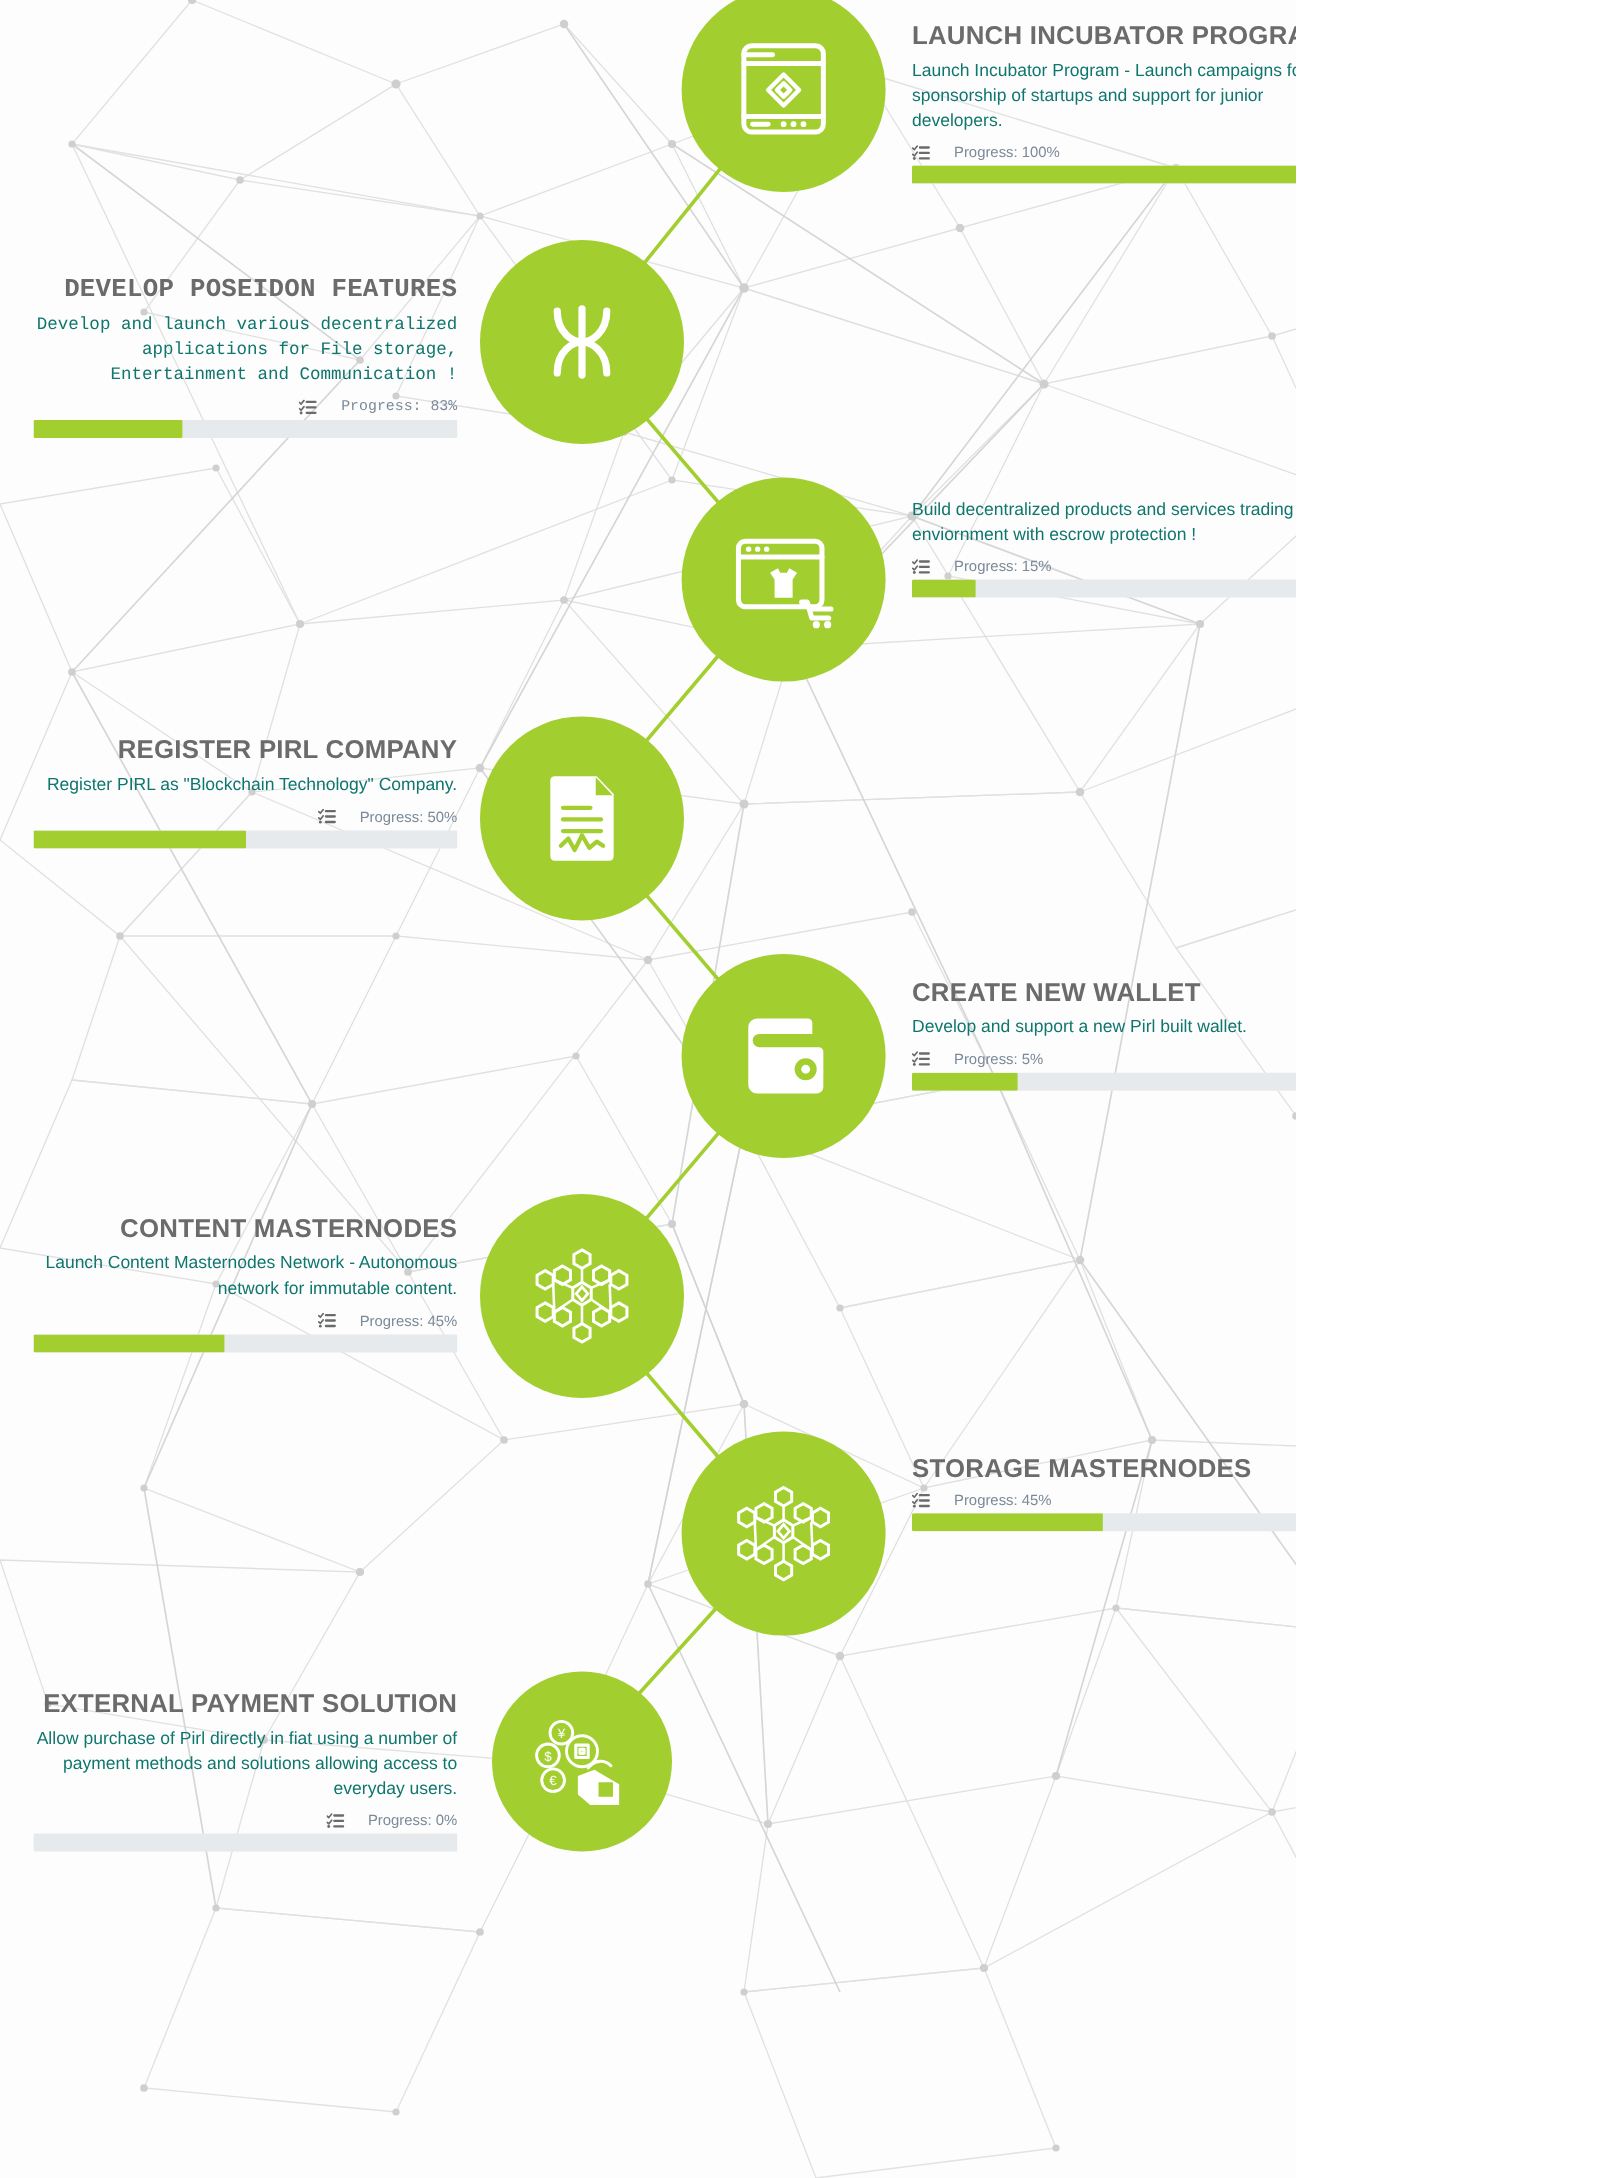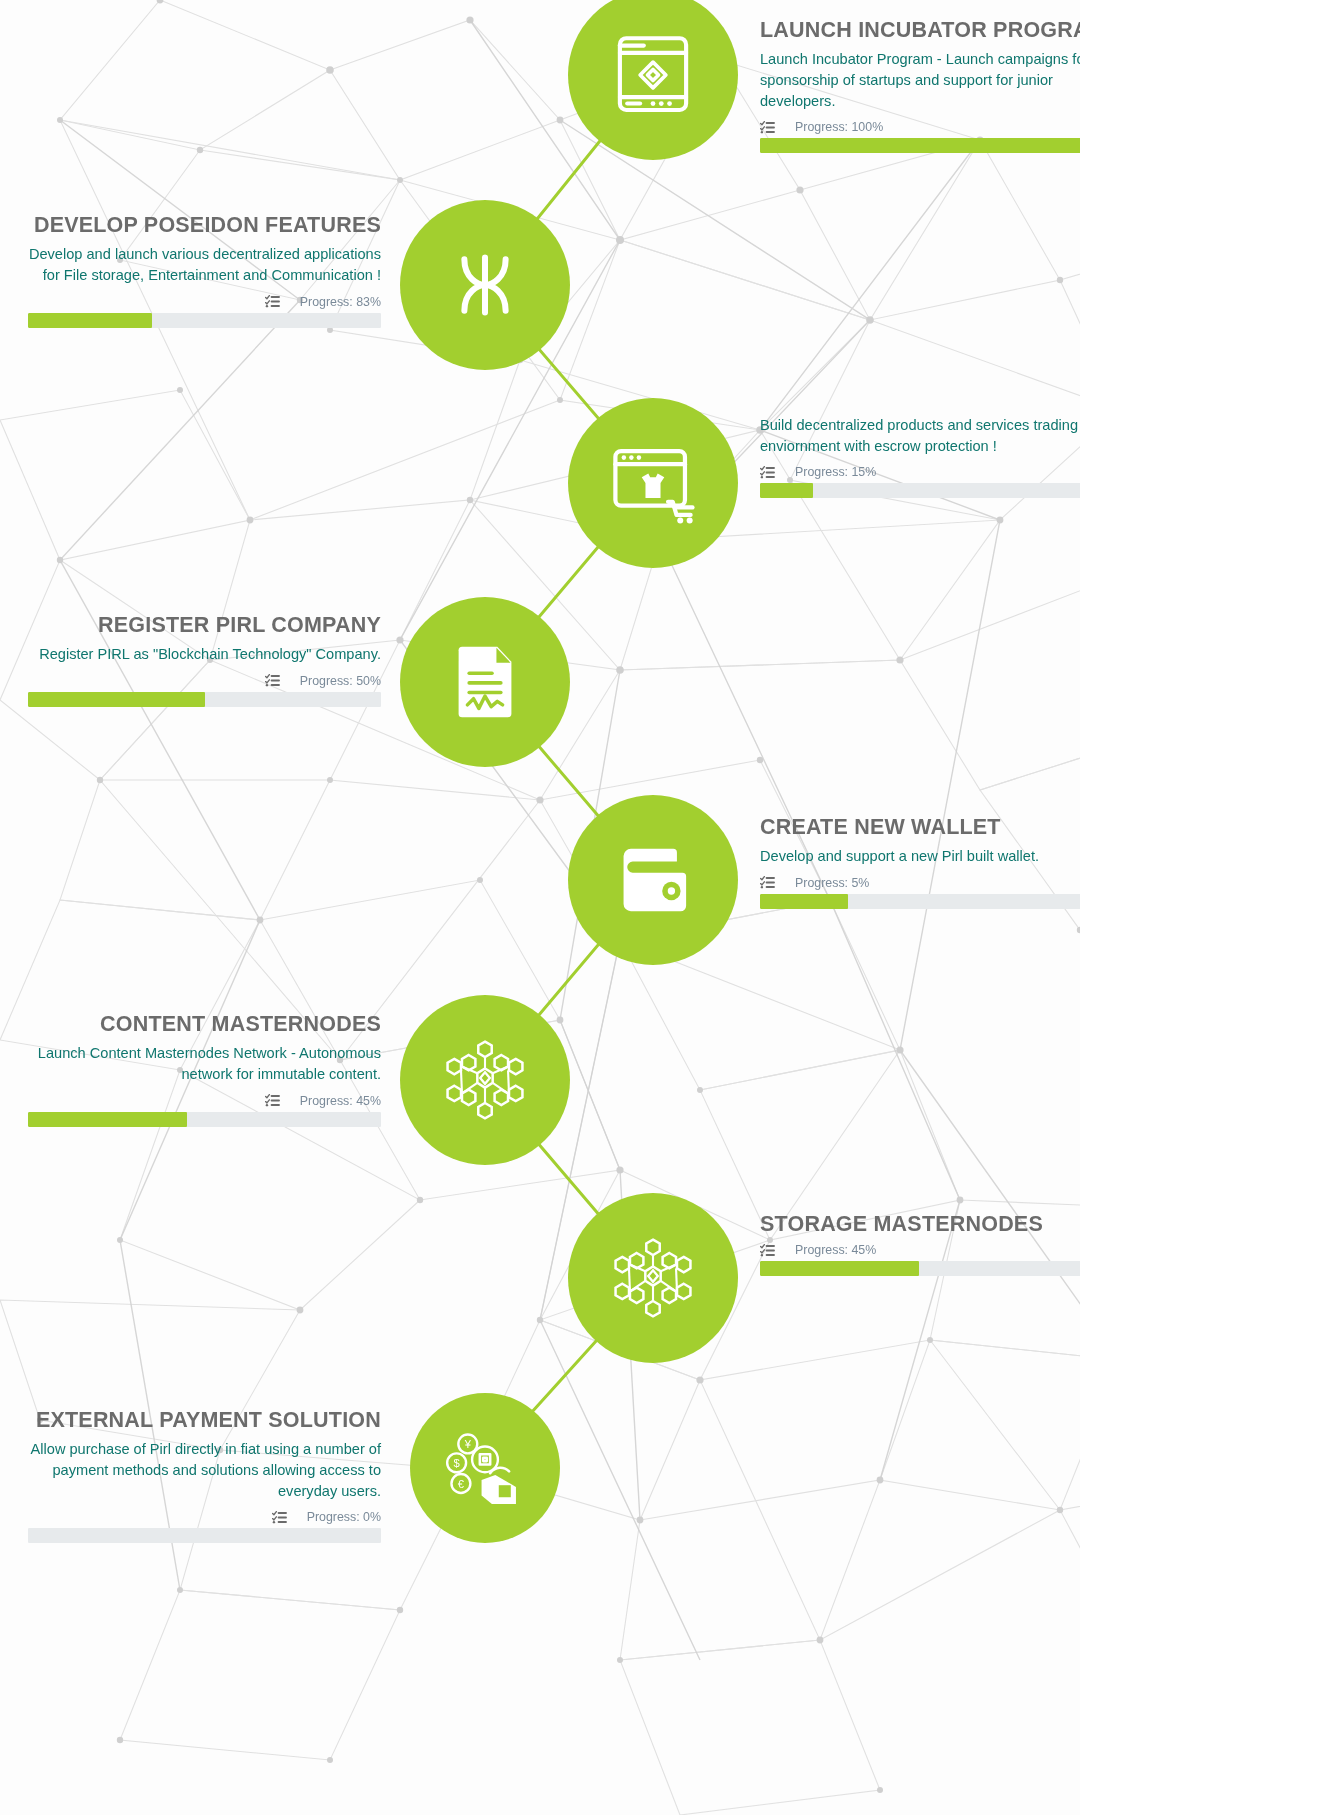--- a/index.html
+++ b/index.html
@@ -294,21 +294,21 @@
 
   <div class="circle" style="left:400px; top:200px; width:170px; height:170px;">
     <svg width="86" height="86" viewBox="0 0 100 100">
       <g fill="none" stroke="#ffffff" stroke-width="7" stroke-linecap="round" stroke-linejoin="round">
         <path d="M26 20 C26 42, 42 50, 50 50 C58 50, 74 42, 74 20"></path>
         <path d="M26 80 C26 58, 42 50, 50 50 C58 50, 74 58, 74 80"></path>
         <path d="M50 18 L50 82"></path>
       </g>
     </svg>
   </div>
-  <div class="card left" style="left:28px; top:213px;">
+  <div class="card left" style="left:28px; top:230px;font-family:Liberation Mono, monospace;">
     <div class="title">DEVELOP POSEIDON FEATURES</div>
     <div class="desc">Develop and launch various decentralized applications for File storage, Entertainment and Communication !</div>
     <div class="progress-line">
       <svg class="list-icon" width="15" height="13" viewBox="0 0 16 14">
         <g fill="#6b6b6b">
           <rect x="6" y="1" width="10" height="2.1" rx="1"></rect>
           <rect x="6" y="5.9" width="10" height="2.1" rx="1"></rect>
           <rect x="6" y="10.8" width="10" height="2.1" rx="1"></rect>
         </g>
         <g fill="none" stroke="#6b6b6b" stroke-width="1.5" stroke-linecap="round" stroke-linejoin="round">

